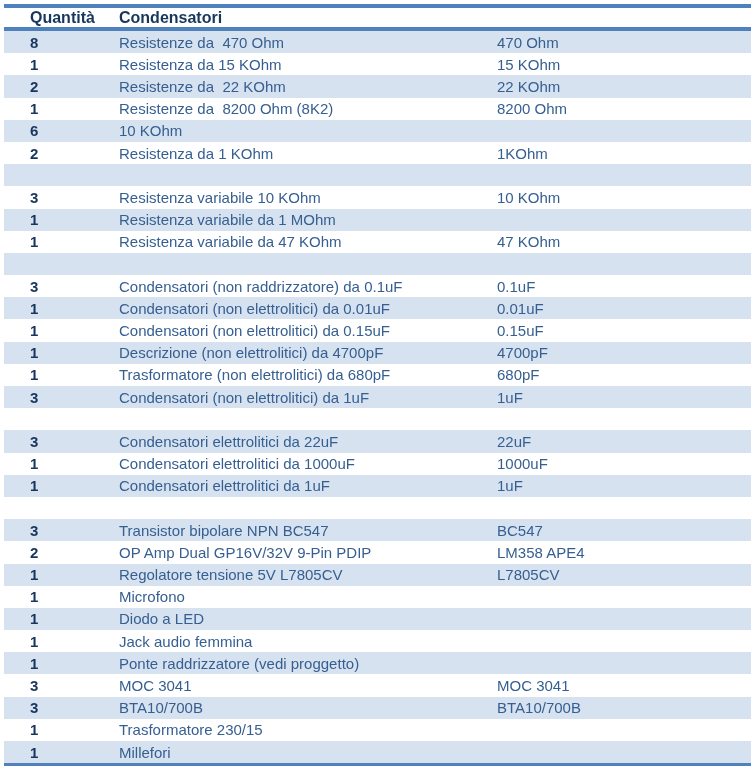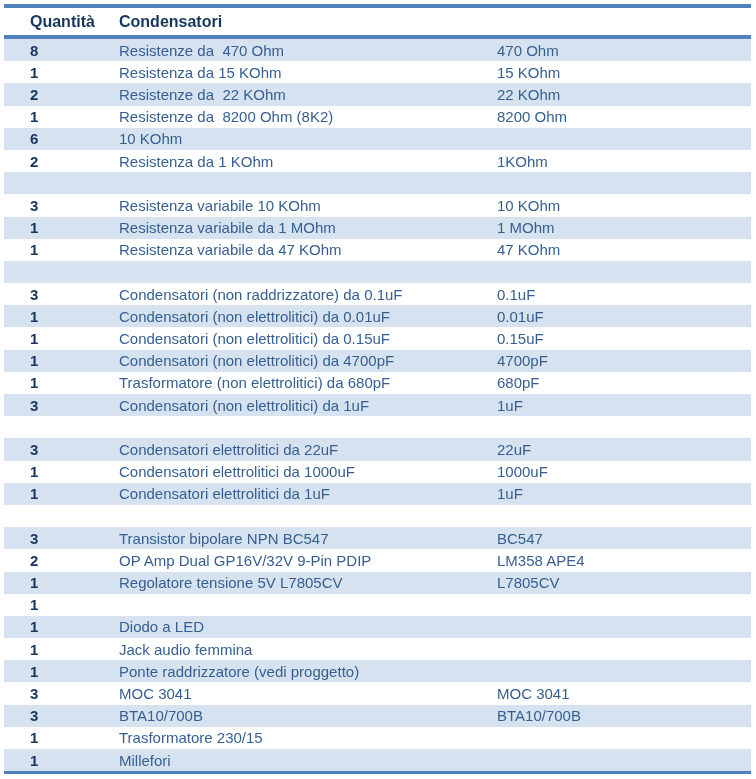--- a/index.html
+++ b/index.html
@@ -26,21 +26,21 @@
   .border-bar {
     height: 4px;
     background: var(--accent);
   }
   .border-bar.bottom {
     height: 3px;
   }
   .hrow {
     display: flex;
     align-items: center;
-    height: 27px;
+    height: 19px;
     background: #FFFFFF;
   }
   .hcell {
     font-size: 16px;
     font-weight: bold;
     color: var(--head-text);
     white-space: pre;
   }
   .row {
     display: flex;
@@ -120,21 +120,20 @@
     <div class="cell col-c"></div>
   </div>
       <div class="row">
     <div class="cell col-q">3</div>
     <div class="cell col-d">Resistenza variabile 10 KOhm</div>
     <div class="cell col-c">10 KOhm</div>
   </div>
       <div class="row shaded">
     <div class="cell col-q">1</div>
     <div class="cell col-d">Resistenza variabile da 1 MOhm</div>
-    <div class="cell col-c">1 MOhm</div>
   </div>
       <div class="row">
     <div class="cell col-q">1</div>
     <div class="cell col-d">Resistenza variabile da 47 KOhm</div>
     <div class="cell col-c">47 KOhm</div>
   </div>
       <div class="row shaded">
     <div class="cell col-q"></div>
     <div class="cell col-d"></div>
     <div class="cell col-c"></div>
@@ -149,21 +148,21 @@
     <div class="cell col-d">Condensatori (non elettrolitici) da 0.01uF</div>
     <div class="cell col-c">0.01uF</div>
   </div>
       <div class="row">
     <div class="cell col-q">1</div>
     <div class="cell col-d">Condensatori (non elettrolitici) da 0.15uF</div>
     <div class="cell col-c">0.15uF</div>
   </div>
       <div class="row shaded">
     <div class="cell col-q">1</div>
-    <div class="cell col-d">Condensatori (non elettrolitici) da 4700pF</div>
+    <div class="cell col-d">Descrizione (non elettrolitici) da 4700pF</div>
     <div class="cell col-c">4700pF</div>
   </div>
       <div class="row">
     <div class="cell col-q">1</div>
     <div class="cell col-d">Trasformatore (non elettrolitici) da 680pF</div>
     <div class="cell col-c">680pF</div>
   </div>
       <div class="row shaded">
     <div class="cell col-q">3</div>
     <div class="cell col-d">Condensatori (non elettrolitici) da 1uF</div>
@@ -204,20 +203,21 @@
     <div class="cell col-d">OP Amp Dual GP16V/32V 9-Pin PDIP</div>
     <div class="cell col-c">LM358 APE4</div>
   </div>
       <div class="row shaded">
     <div class="cell col-q">1</div>
     <div class="cell col-d">Regolatore tensione 5V L7805CV</div>
     <div class="cell col-c">L7805CV</div>
   </div>
       <div class="row">
     <div class="cell col-q">1</div>
+    <div class="cell col-d">Microfono</div>
     <div class="cell col-c"></div>
   </div>
       <div class="row shaded">
     <div class="cell col-q">1</div>
     <div class="cell col-d">Diodo a LED</div>
     <div class="cell col-c"></div>
   </div>
       <div class="row">
     <div class="cell col-q">1</div>
     <div class="cell col-d">Jack audio femmina</div>

